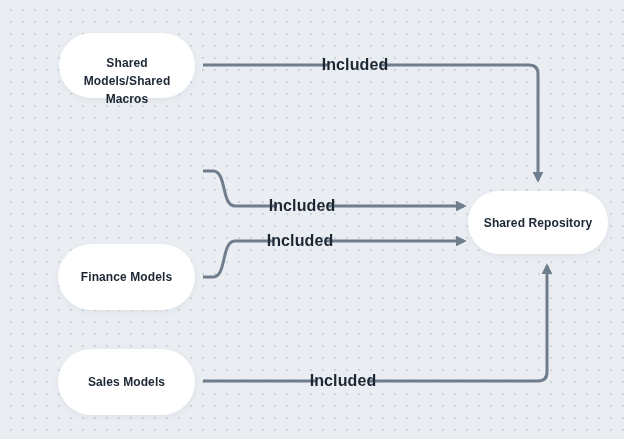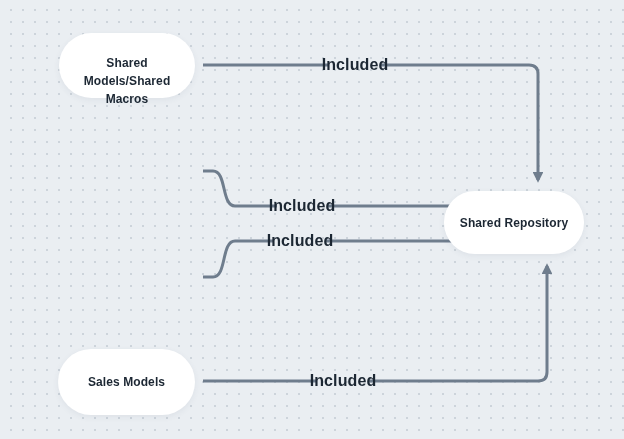--- a/index.html
+++ b/index.html
@@ -48,21 +48,21 @@
     font-weight: 600;
     letter-spacing: 0.1px;
     line-height: 18px;
     color: #1c2733;
   }
   .node-shared-models   { left: 59px;  top: 33px;  width: 136px; height: 65px; }
   .node-shared-models .node-label { max-width: 112px; margin-top: 30px; }
   .node-marketing       { left: 58px;  top: 138px; width: 137px; height: 65px; }
   .node-finance         { left: 58px;  top: 244px; width: 137px; height: 66px; }
   .node-sales           { left: 58px;  top: 349px; width: 137px; height: 66px; }
-  .node-repository      { left: 444px; top: 191px; width: 140px; height: 63px; border-radius: 31px; }
+  .node-repository      { left: 468px; top: 191px; width: 140px; height: 63px; border-radius: 31px; }
   .edge-label {
     position: absolute;
     transform: translate(-50%, -50%);
     font-size: 16px;
     font-weight: 600;
     letter-spacing: 0.1px;
     color: #1c2733;
     white-space: nowrap;
   }
   .edge-label-0 { left: 355px; top: 65px; }
@@ -93,20 +93,23 @@
 
     <path class="edge-line" d="M 203 381 H 317"></path>
     <path class="edge-line" d="M 369 381 H 538 Q 547 381 547 372 V 266" marker-end="url(#arrow)"></path>
   </svg>
 
   <div class="node node-shared-models">
     <span class="node-label">Shared Models/Shared Macros</span>
   </div>
 
 
+  <div class="node node-finance">
+    <span class="node-label">Finance Models</span>
+  </div>
 
   <div class="node node-sales">
     <span class="node-label">Sales Models</span>
   </div>
 
   <div class="node node-repository">
     <span class="node-label">Shared Repository</span>
   </div>
 
   <span class="edge-label edge-label-0">Included</span>

